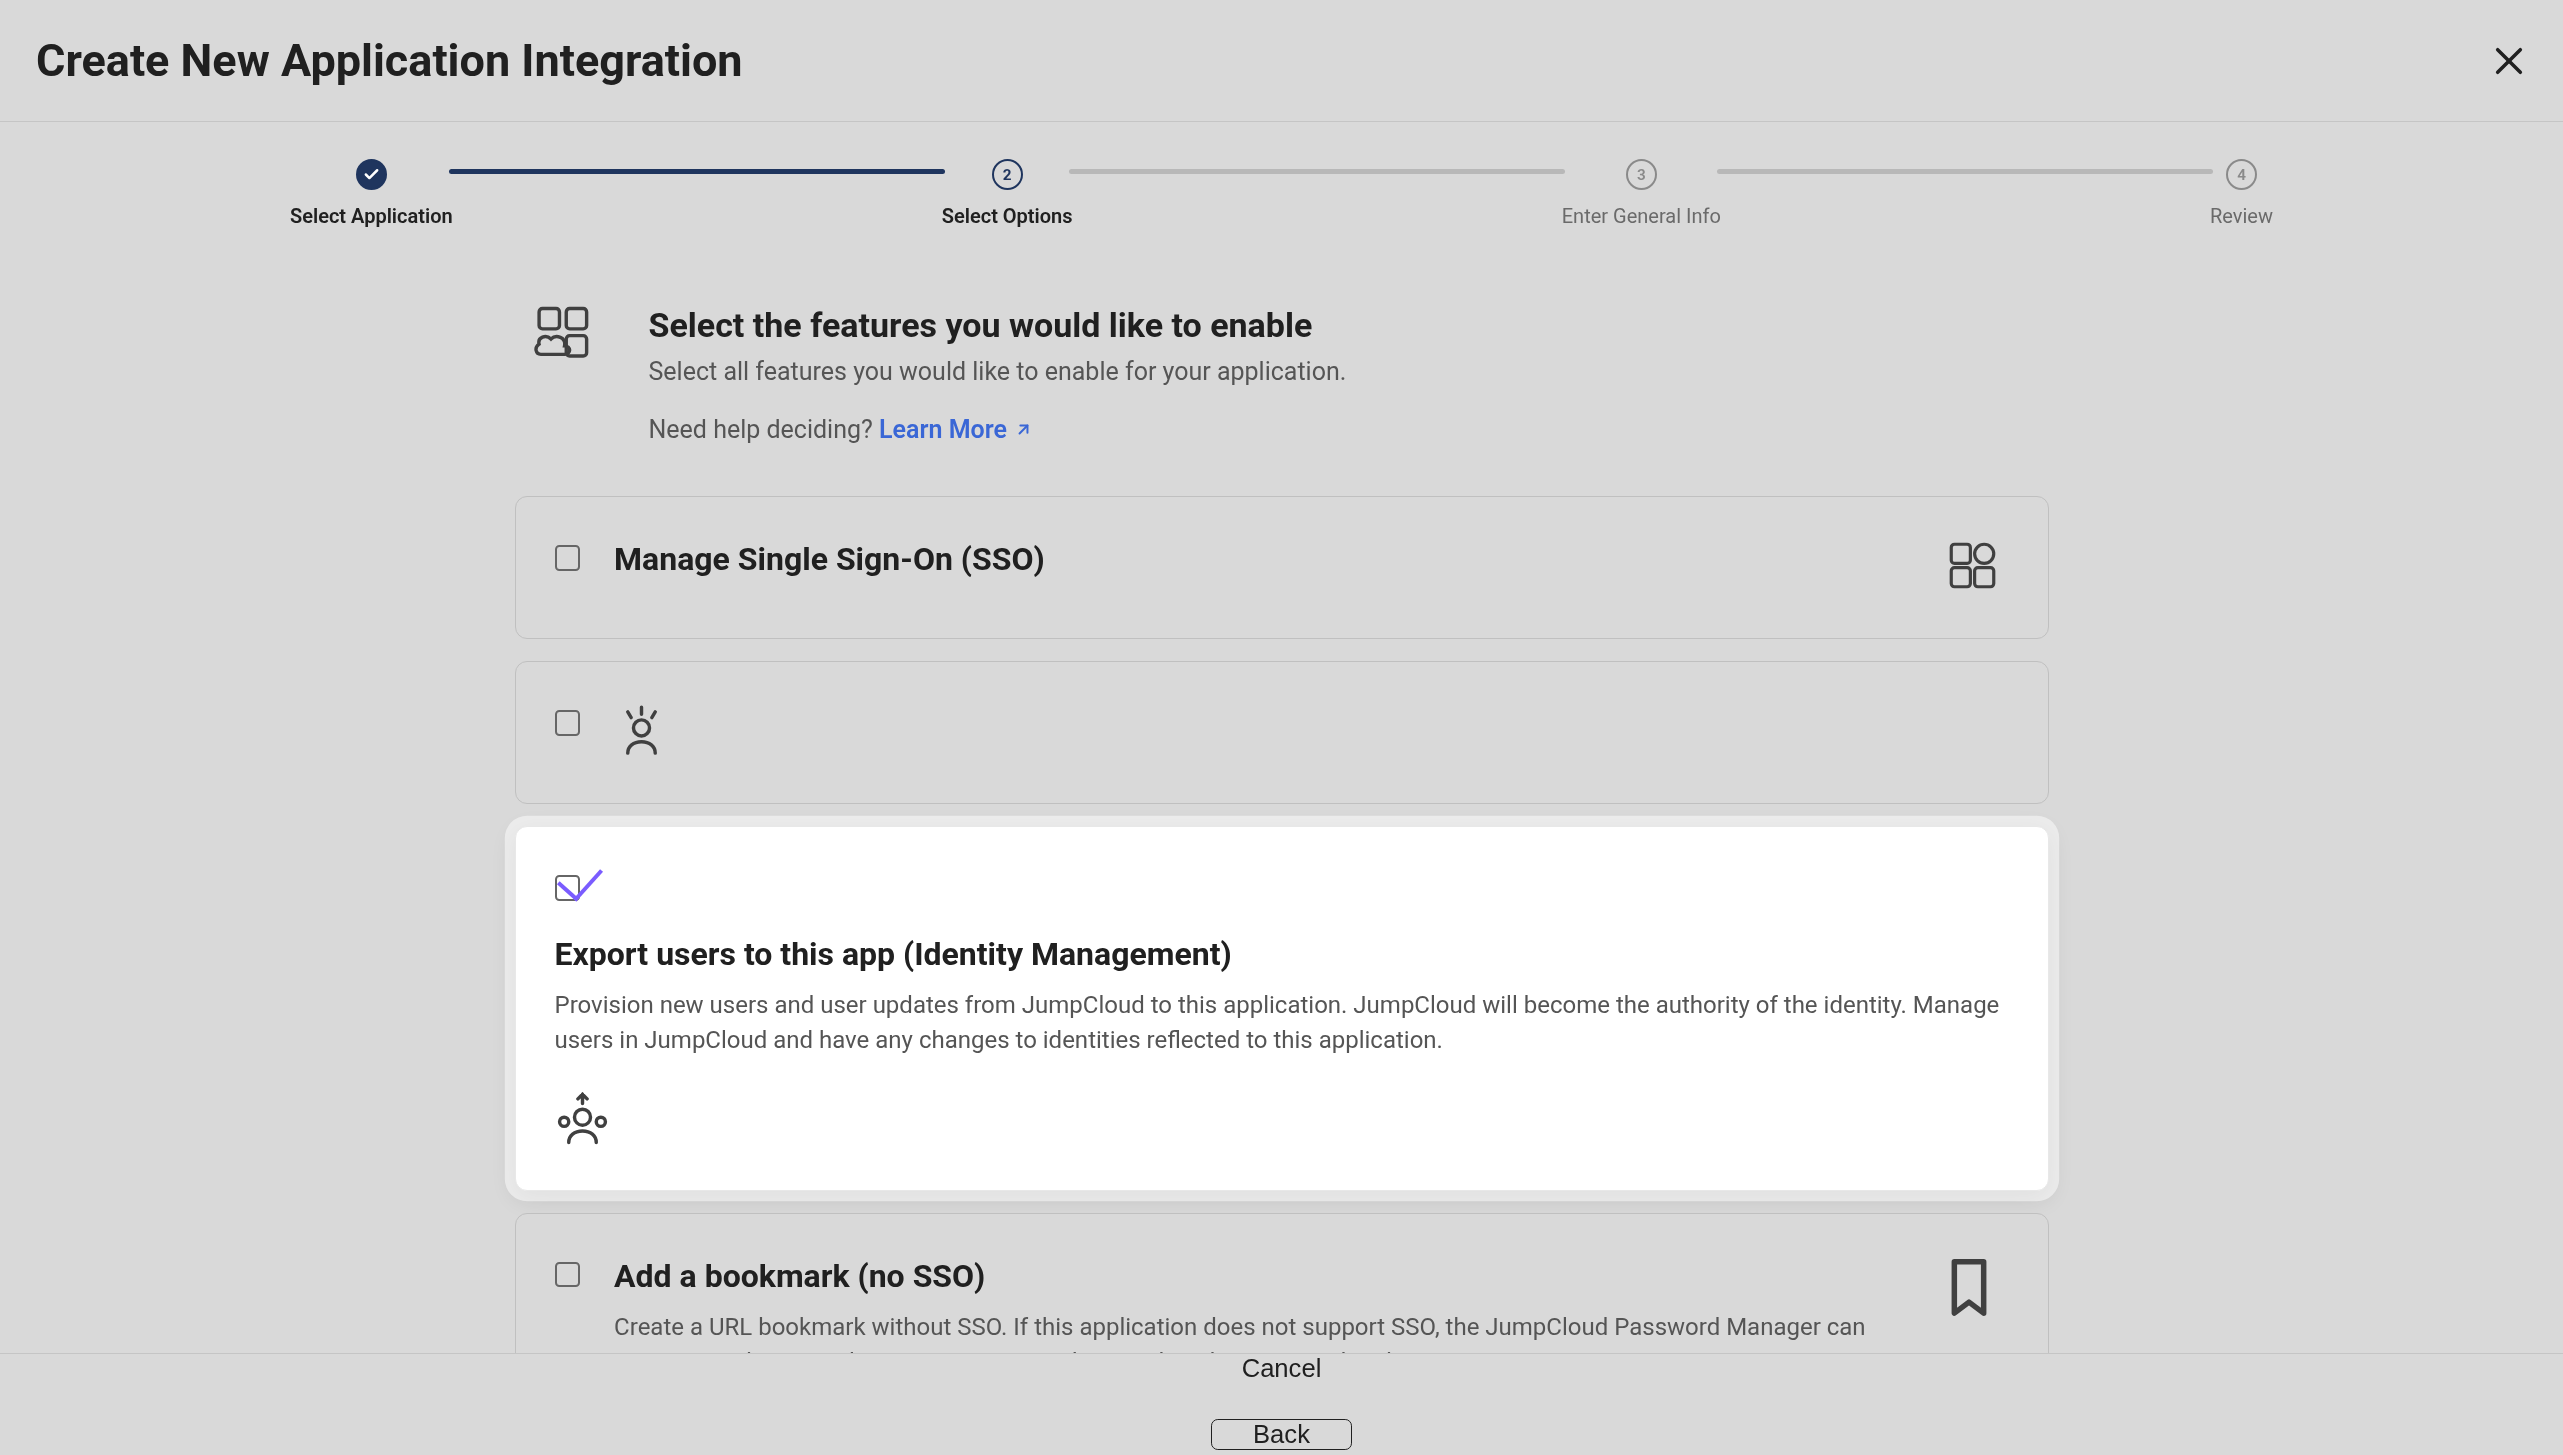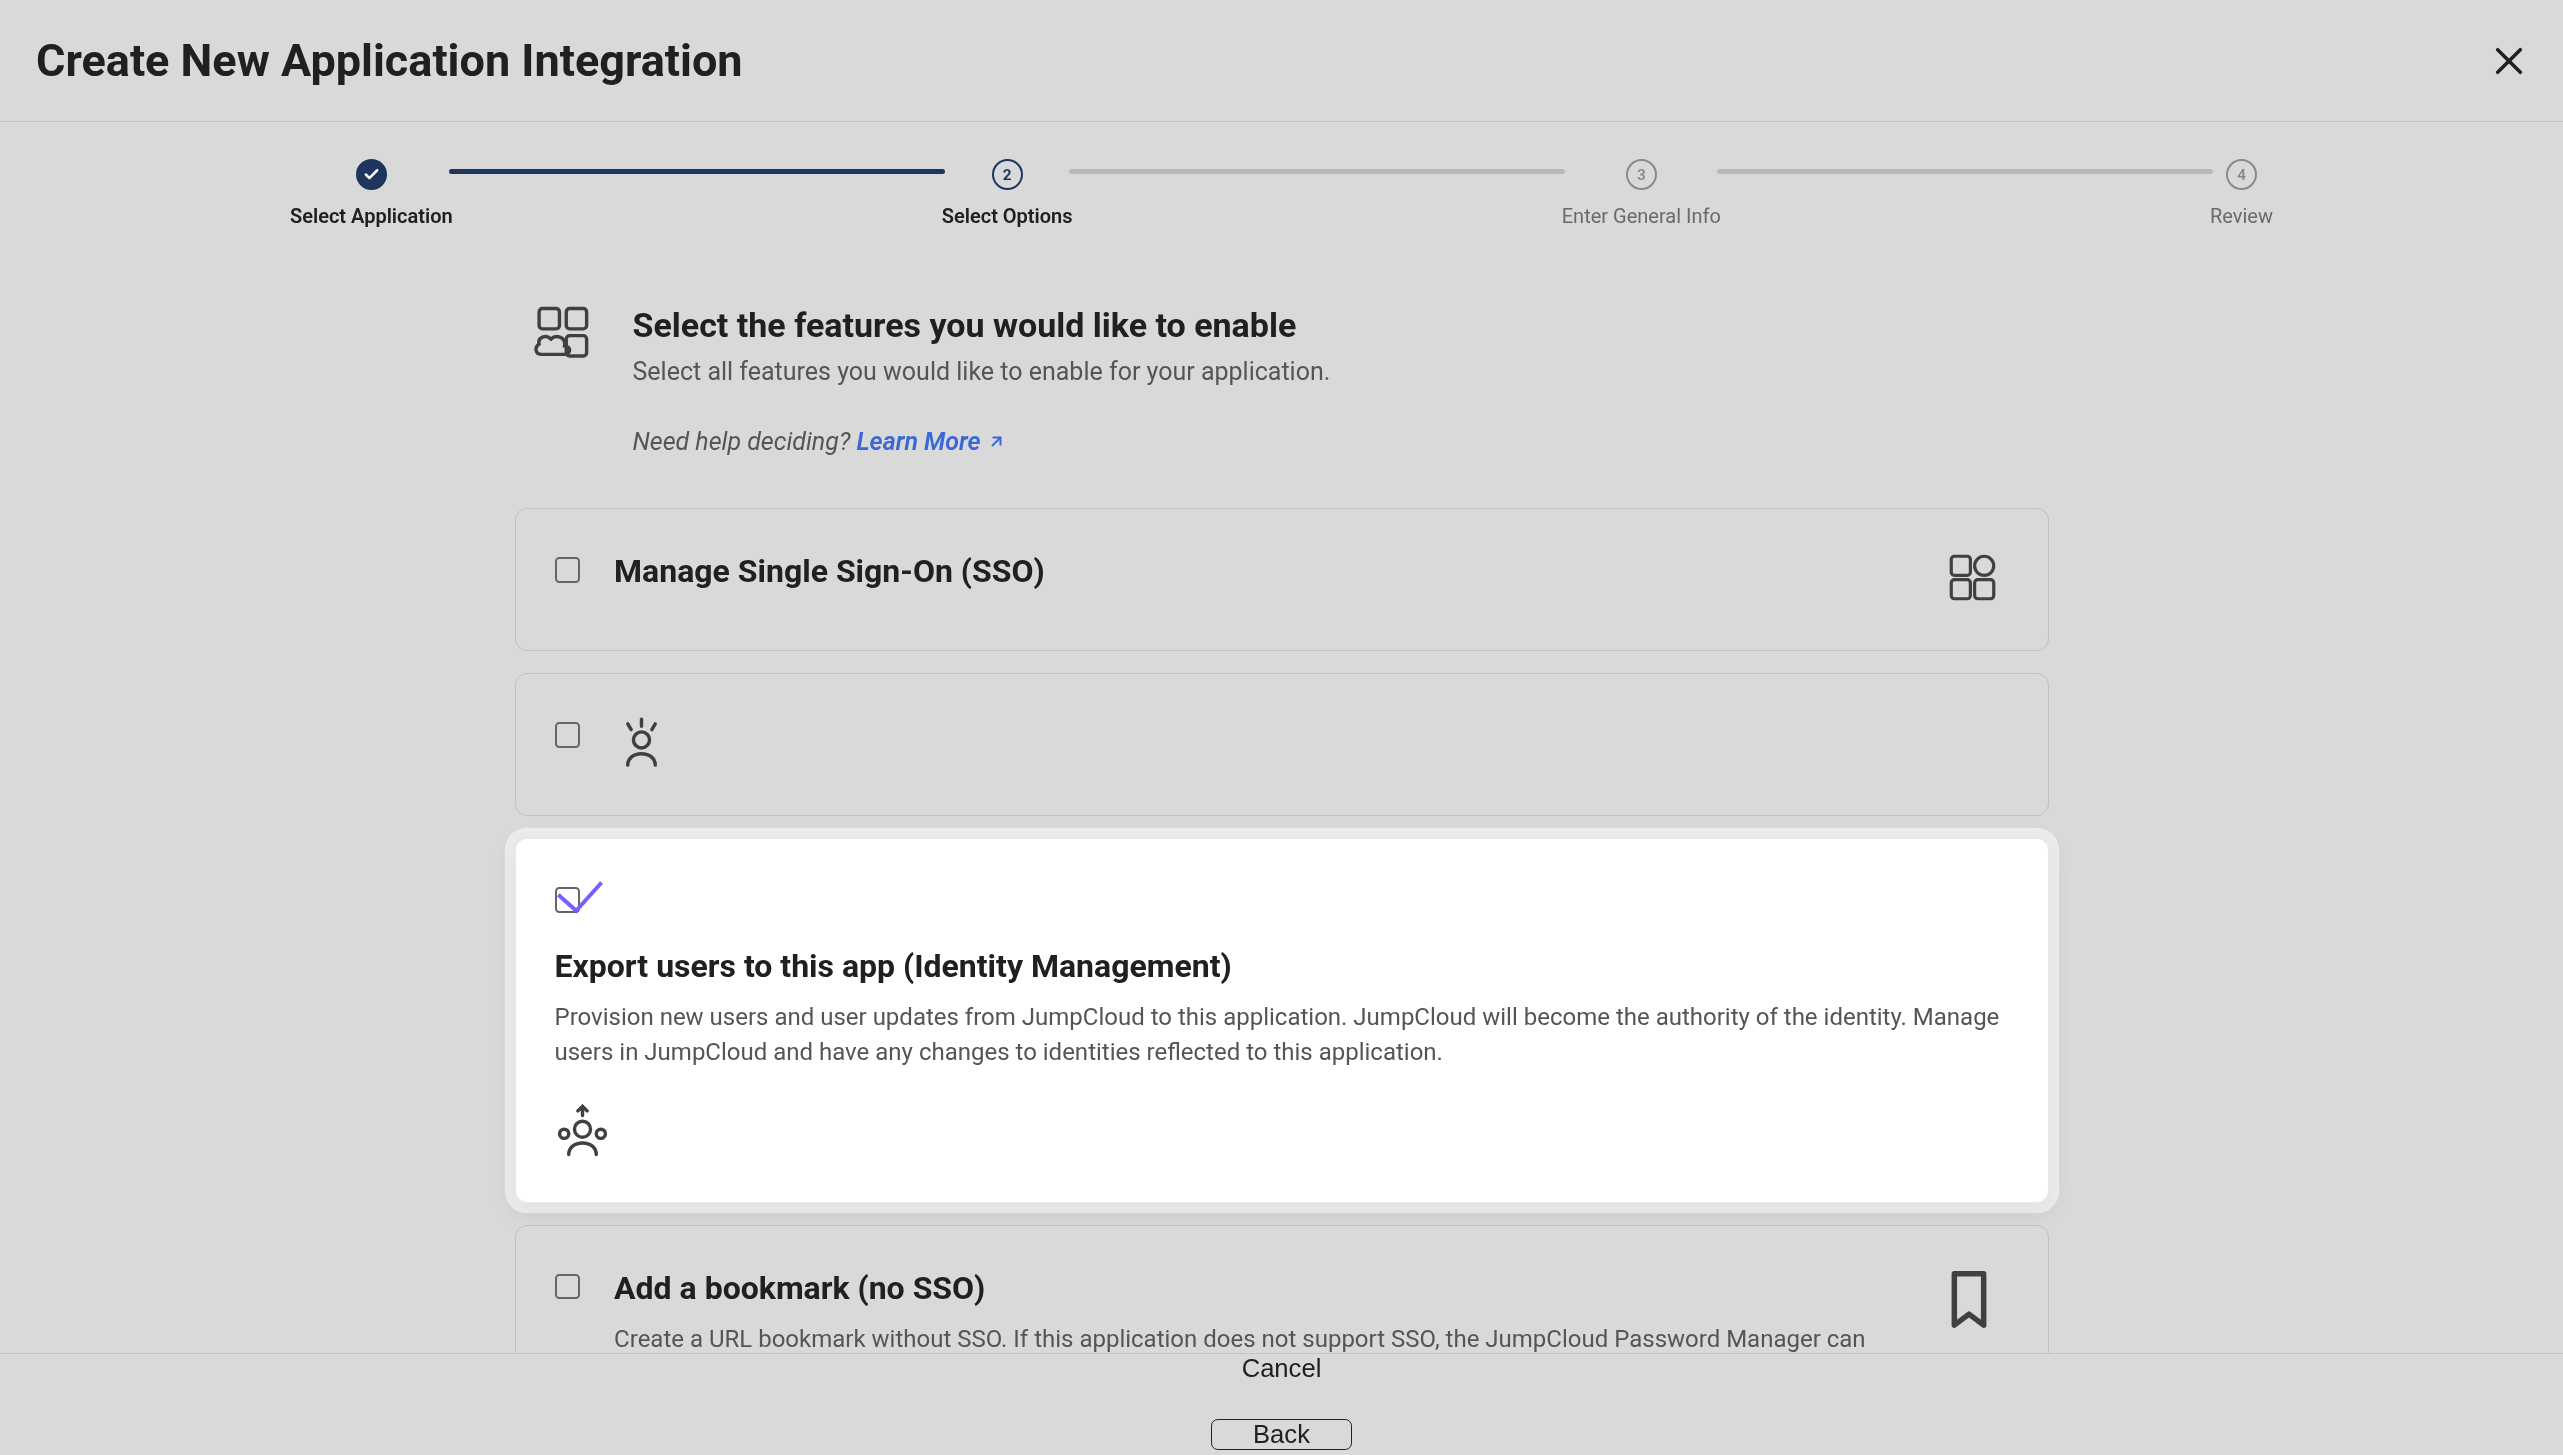--- a/index.html
+++ b/index.html
@@ -98,21 +98,21 @@
     }
     .content {
       padding: 77px 0 0 0;
       display: flex;
       flex-direction: column;
       align-items: center;
     }
     .intro {
       width: 1534px;
       display: flex;
-      gap: 27px;
+      gap: 43px;
       padding: 0 19px 48px 19px;
     }
     .intro-icon {
       flex-shrink: 0;
       width: 72px;
       color: #404040;
     }
     .intro-text h2 {
       font-size: 34px;
       font-weight: 700;
@@ -224,22 +224,21 @@
       padding: 0 41px;
     }
     .btn-next {
       color: #4d7c0f;
       background: #fff;
       box-shadow: 0 0 0 12px rgba(255,255,255,0.55);
       padding: 0 60px;
       font-style: italic;
     }
     .help-row {
-      margin-top: 34px;
-      font-style: italic;
+      margin-top: 22px;
     }
   </style>
 </head>
 <body>
 
 <div class="modal-header">
   <h1 class="modal-title">Create New Application Integration</h1>
   <button class="close-btn">
     <svg width="34" height="34" viewBox="0 0 24 24" fill="none" stroke="currentColor" stroke-width="2.5" stroke-linecap="round">
         <line x1="4" y1="4" x2="20" y2="20"></line>

